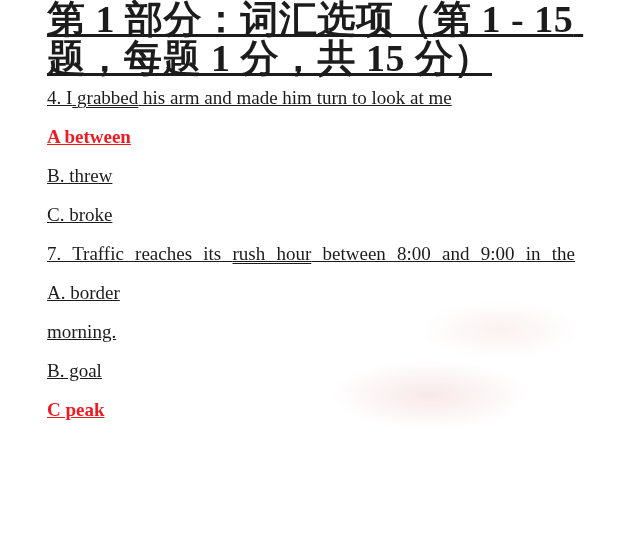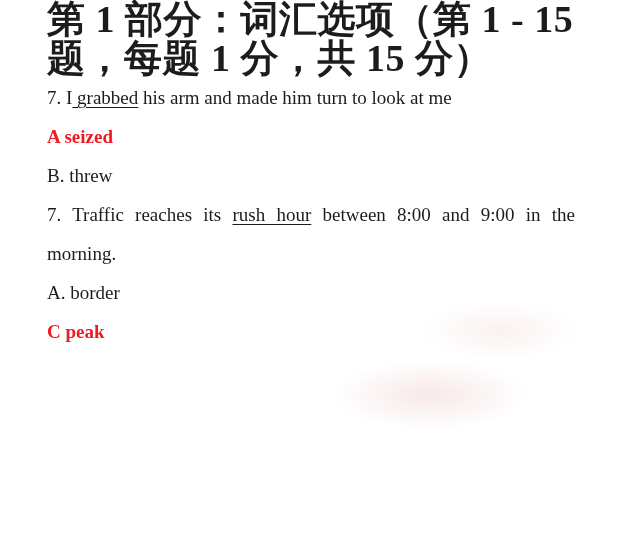--- a/index.html
+++ b/index.html
@@ -19,20 +19,21 @@
     position: relative;
     padding: 0 45px 0 47px;
     font-size: 19px;
     z-index: 1;
   }
   .line {
     margin: 0;
     line-height: 39px;
     white-space: pre-wrap;
     font-weight: normal;
+    text-decoration: underline;
   }
   .title {
     font-weight: bold;
     letter-spacing: 0.5px;
   }
   .indent {
     text-indent: 2.4em;
   }
   .justify-line {
     text-align: justify;
@@ -68,24 +69,26 @@
 <body>
 
 <div class="artifact artifact-1"></div>
 <div class="artifact artifact-2"></div>
 
 <div class="doc">
 
   <h1 class="line title">第 1 部分：词汇选项（第 1 - 15 题，每题 1 分，共 15 分）</h1>
 
 
-  <p class="line"><span>7. I</span><span class="u"> grabbed</span><span> his arm and made him turn to look at me</span></p>
+  <p class="line"><span>4. I</span><span class="u"> grabbed</span><span> his arm and made him turn to look at me</span></p>
 
-  <p class="line answer">A seized</p>
+  <p class="line answer">A between</p>
   <p class="line">B. threw</p>
+  <p class="line">C. broke</p>
 
   <p class="line justify-line"><span>7. Traffic reaches its </span><span class="u">rush hour</span><span> between 8:00 and 9:00 in the</span></p>
+  <p class="line">A. border</p>
+
   <p class="line">morning.</p>
-
-  <p class="line">A. border</p>
+  <p class="line">B. goal</p>
   <p class="line answer">C peak</p>
 
 </div>
 
 </body></html>

